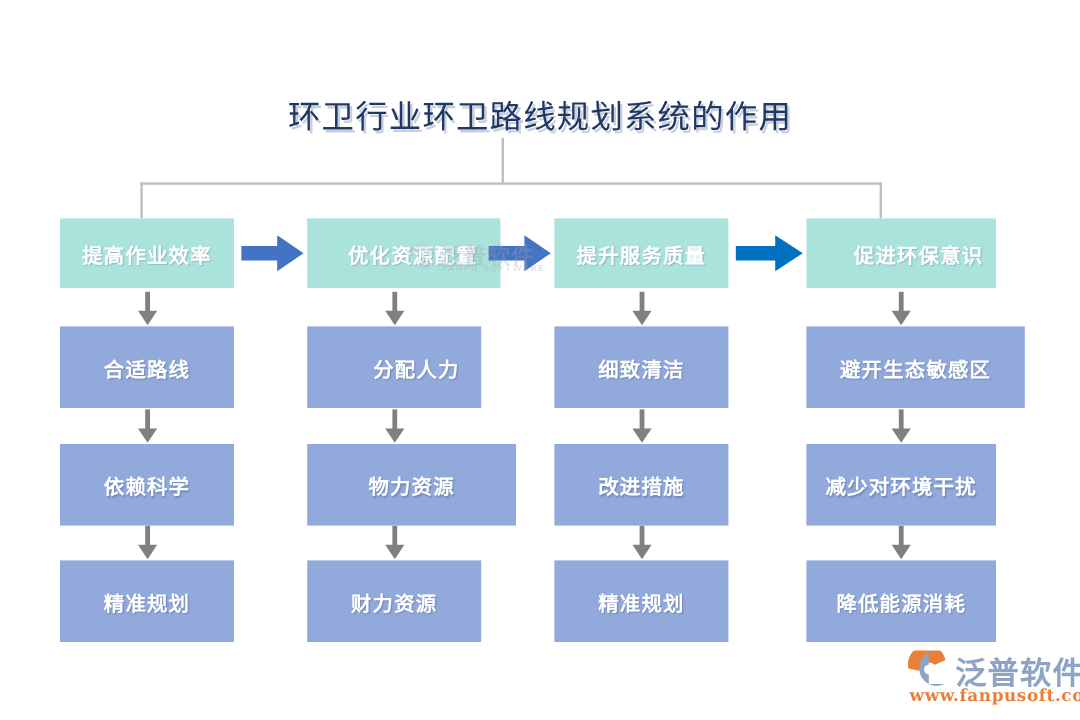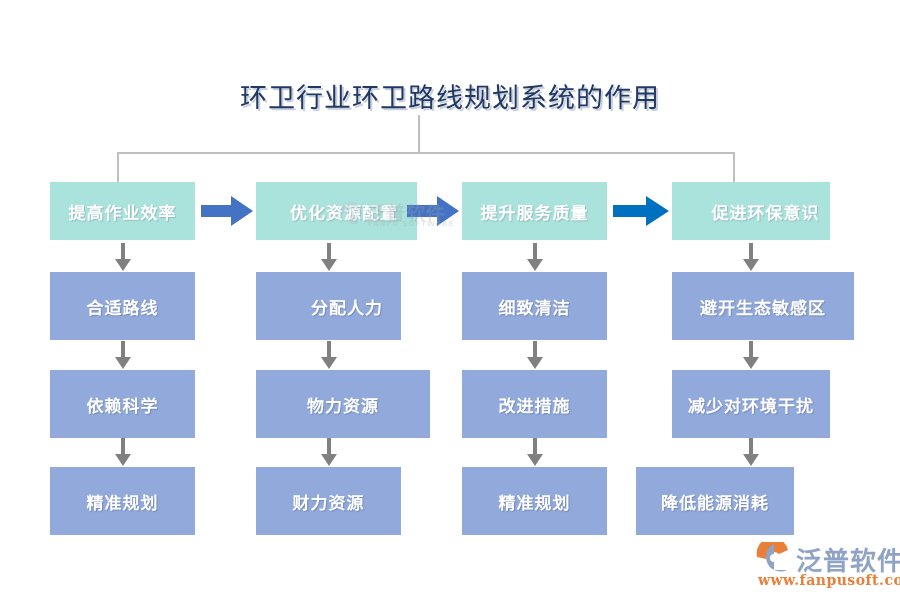--- a/index.html
+++ b/index.html
@@ -341,21 +341,21 @@
   <div class="sub-box" style="left:672px; top:370px; width:158px;">
     <span class="label">减少对环境干扰</span>
   </div>
 
   <div class="v-arrow" style="left:740px; top:438px;">
     <svg width="22" height="28" viewBox="0 0 22 28">
       <rect x="9" y="0" width="4" height="17" fill="#808080"></rect>
       <polygon points="11,28 3,16 19,16" fill="#808080"></polygon>
     </svg>
   </div>
-  <div class="sub-box" style="left:636px; top:467px; width:158px;">
+  <div class="sub-box" style="left:672px; top:467px; width:158px;">
     <span class="label">降低能源消耗</span>
   </div>
 
   <div id="brand-logo">
     <span class="logo-mark">
       <svg width="38" height="30" viewBox="0 0 38 30">
         <path d="M3,15 A14,14 0 0 1 34,8 L25,12 A8,8 0 0 0 12,17 Z" fill="#E8803A"></path>
         <path d="M20,2 L20,28 L33,28 A13,13 0 0 1 20,2 Z" fill="#8FA4C4"></path>
         <circle cx="20" cy="16" r="4" fill="#ffffff"></circle>
       </svg>

